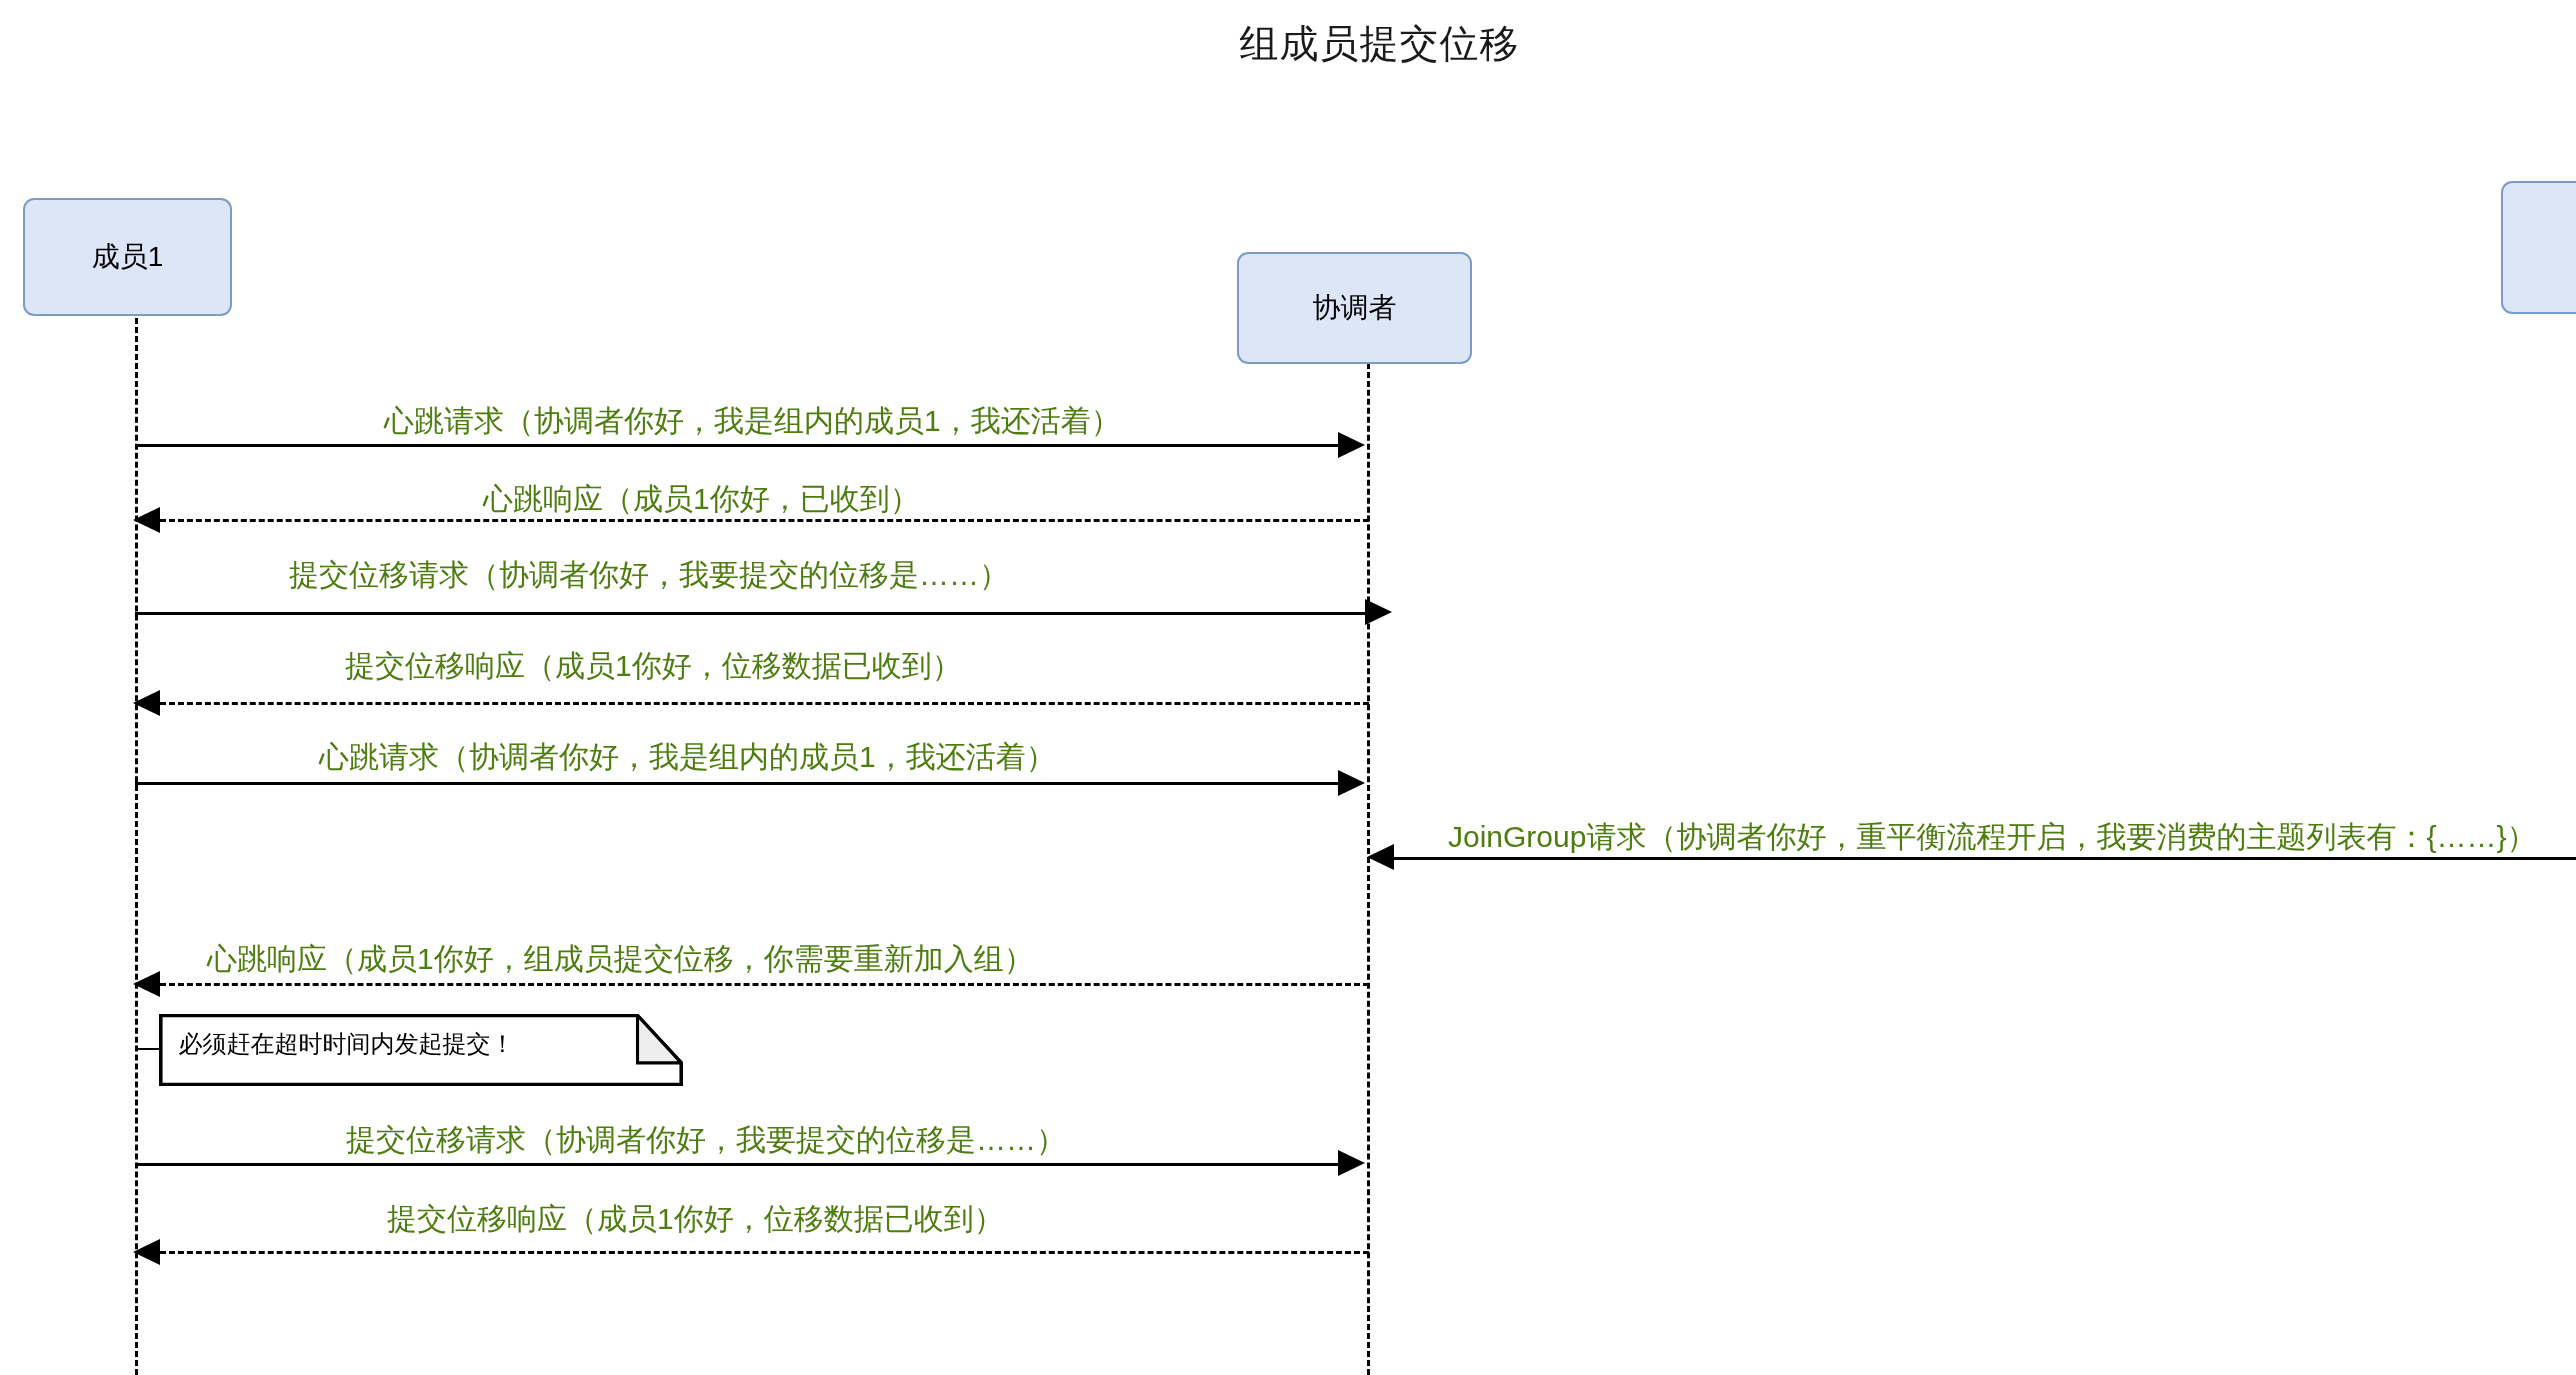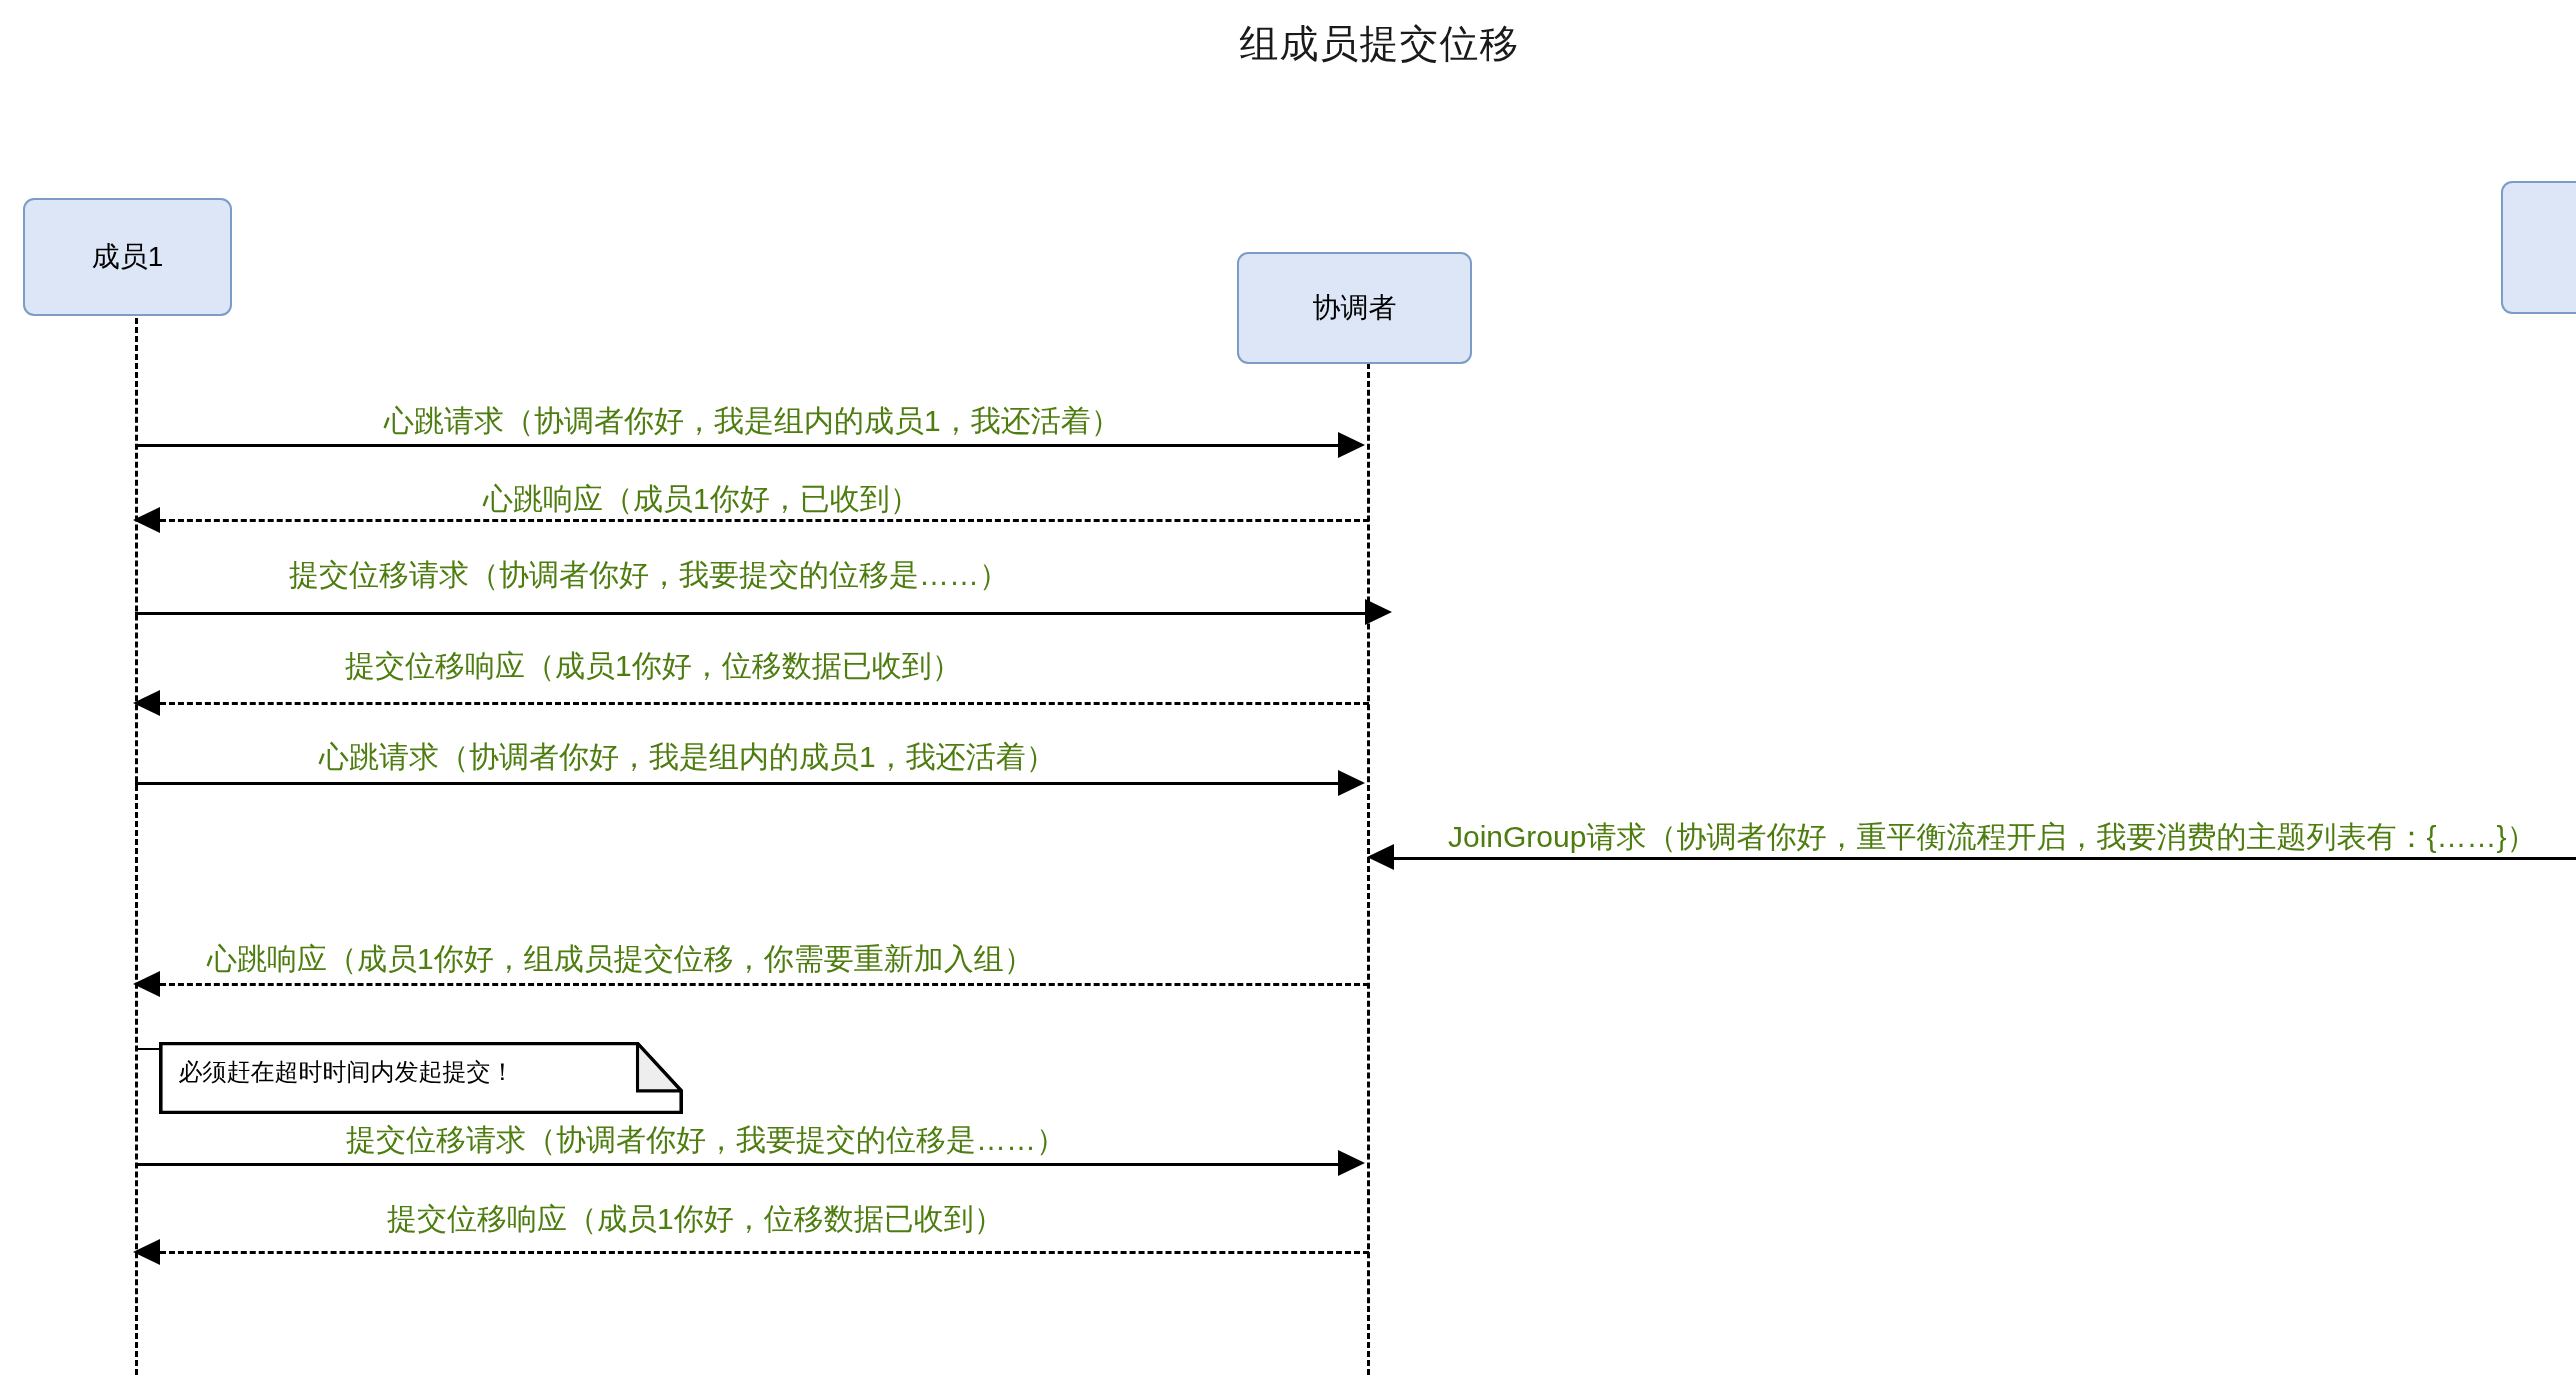--- a/index.html
+++ b/index.html
@@ -165,21 +165,21 @@
     <div class="arrowhead left" style="left:1367px; top:844px;"></div>
   </div>
 
   <div class="msg" style="left:0; top:0;">
     <div class="msg-label" style="left:207px; top:944px;">心跳响应（成员1你好，组成员提交位移，你需要重新加入组）</div>
     <div class="msg-line dashed" style="left:160px; top:983px; width:1209px;"></div>
     <div class="arrowhead left" style="left:133px; top:971px;"></div>
   </div>
 
   <div class="note-connector" style="left:135px; top:1048px; width:25px;"></div>
-  <div class="note" style="left:159px; top:1042px; width:524px; height:60px;">
+  <div class="note" style="left:159px; top:1014px; width:524px; height:60px;">
     <svg width="524" height="72" viewBox="0 0 1018 140" style="position:absolute; left:0; top:0;">
       <path d="M3,3 L930,3 L1015,95 L1015,137 L3,137 Z" fill="#ffffff" stroke="#000000" stroke-width="7"></path>
       <path d="M930,3 L1015,95 L930,95 Z" fill="#eeeeee" stroke="#000000" stroke-width="6"></path>
     </svg>
     <span class="note-text">必须赶在超时时间内发起提交！</span>
   </div>
 
   <div class="msg" style="left:0; top:0;">
     <div class="msg-label" style="left:346px; top:1125px;">提交位移请求（协调者你好，我要提交的位移是……）</div>
     <div class="msg-line" style="left:135px; top:1163px; width:1205px;"></div>

